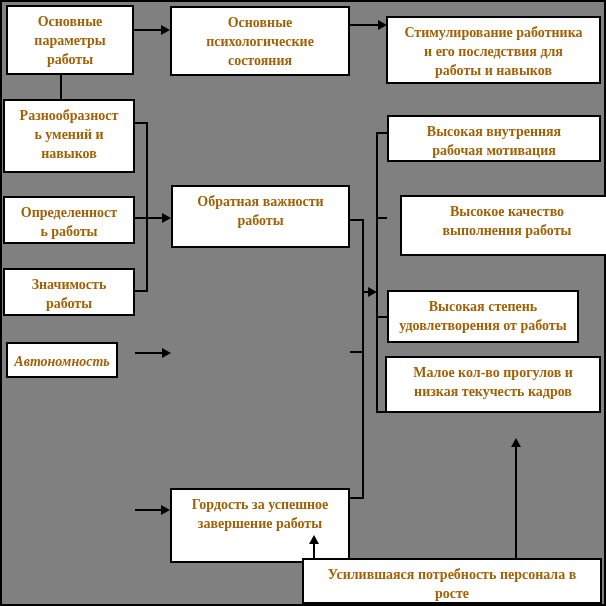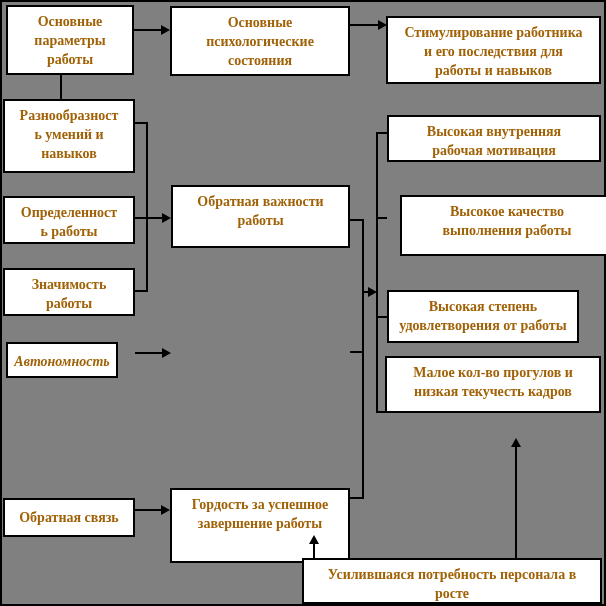--- a/index.html
+++ b/index.html
@@ -58,21 +58,20 @@
 работы и навыков</div>
 
   <div class="node" style="left:3px; top:99px; width:132px; height:74px;">Разнообразност
 ь умений и
 навыков</div>
   <div class="node" style="left:3px; top:196px; width:132px; height:48px;">Определенност
 ь работы</div>
   <div class="node" style="left:3px; top:268px; width:132px; height:48px;text-align:center;">Значимость
 работы</div>
   <div class="node vcenter" style="left:6px; top:342px; width:112px; height:36px;font-style:italic;">Автономность</div>
-  <div class="node vcenter" style="left:3px; top:498px; width:132px; height:39px;">Обратная связь</div>
 
   <div class="node" style="left:171px; top:185px; width:179px; height:63px;">Обратная важности
 работы</div>
   <div class="node" style="left:170px; top:460px; width:180px; height:75px;margin-top:28px;">Гордость за успешное
 завершение работы</div>
 
   <div class="node" style="left:387px; top:115px; width:214px; height:47px;">Высокая внутренняя
 рабочая мотивация</div>
   <div class="node" style="left:400px; top:195px; width:214px; height:61px;">Высокое качество
 выполнения работы</div>

